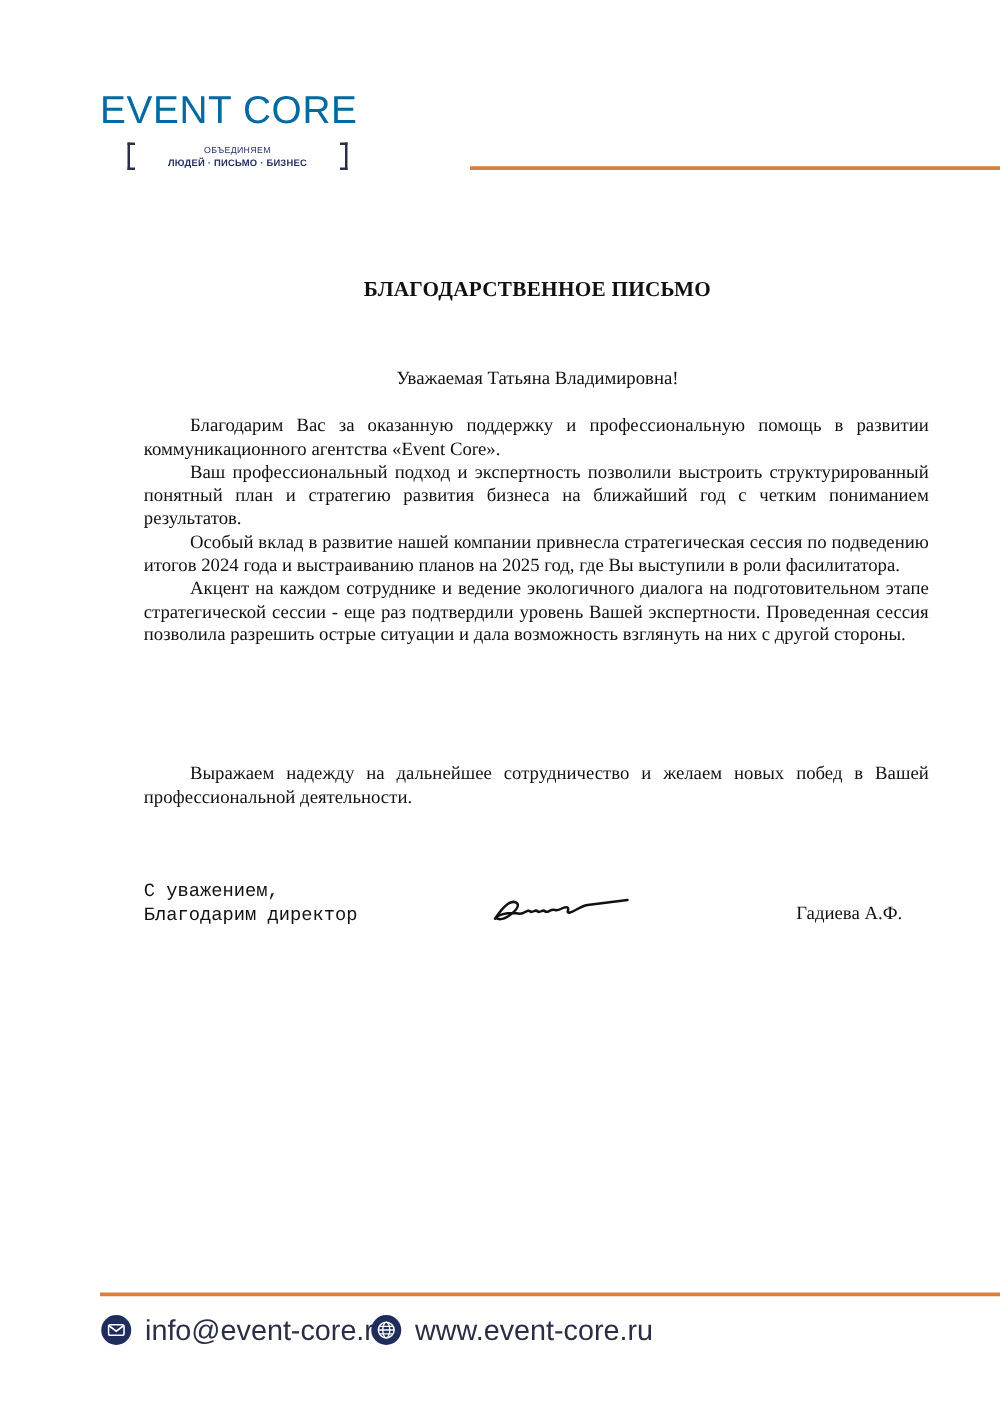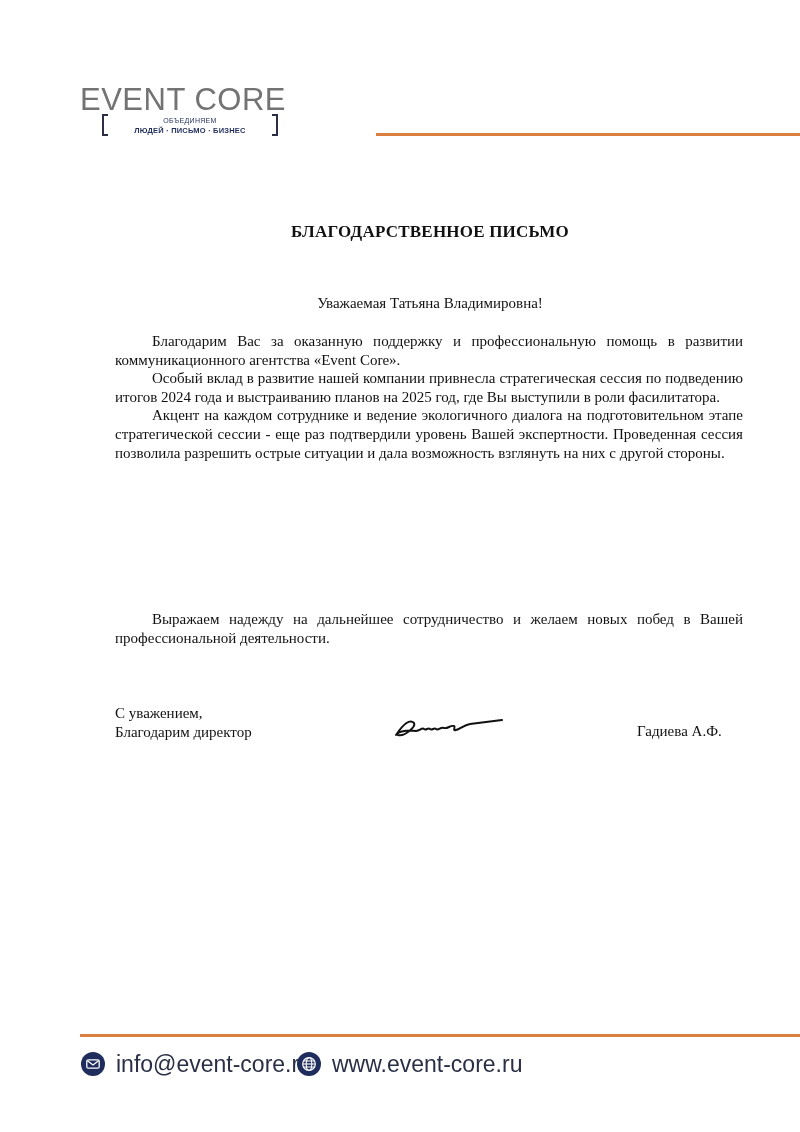--- a/index.html
+++ b/index.html
@@ -18,25 +18,24 @@
     .logo {
       position: absolute;
       left: 80px;
       top: 70px;
       width: 220px;
     }
     .logo-title {
       font-family: "Liberation Sans", "DejaVu Sans", sans-serif;
       font-size: 31px;
       letter-spacing: 0.5px;
-      color: #737373;
+      color: #0369a1;
       line-height: 36px;
       white-space: nowrap;
       font-weight: normal;
-      margin-top: 12px;
     }
     .logo-tag {
       position: absolute;
       left: 24px;
       top: 44px;
       width: 172px;
       height: 22px;
       text-align: center;
       font-family: "Liberation Sans", "DejaVu Sans", sans-serif;
       color: #1f2d5c;
@@ -114,20 +113,21 @@
       font-weight: normal;
       text-indent: 37px;
       font-family: "Liberation Sans Narrow", "Liberation Serif", serif;
     }
     .sig-left {
       position: absolute;
       left: 115px;
       top: 704px;
       font-size: 15px;
       line-height: 19px;
+      font-family: Liberation Mono, monospace;
     }
     .signature {
       position: absolute;
       left: 390px;
       top: 713px;
       width: 120px;
       height: 28px;
     }
     .sig-name {
       position: absolute;
@@ -183,20 +183,21 @@
 </div>
 
 <div class="header-rule"></div>
 
 <div class="doc-title">БЛАГОДАРСТВЕННОЕ ПИСЬМО</div>
 
 <div class="salutation">Уважаемая Татьяна Владимировна!</div>
 
 <div class="body-text">
   <p>Благодарим Вас за оказанную поддержку и профессиональную помощь в развитии коммуникационного агентства «Event Core».</p>
+  <p>Ваш профессиональный подход и экспертность позволили выстроить структурированный понятный план и стратегию развития бизнеса на ближайший год с четким пониманием результатов.</p>
   <p>Особый вклад в развитие нашей компании привнесла стратегическая сессия по подведению итогов 2024 года и выстраиванию планов на 2025 год, где Вы выступили в роли фасилитатора.</p>
   <p>Акцент на каждом сотруднике и ведение экологичного диалога на подготовительном этапе стратегической сессии - еще раз подтвердили уровень Вашей экспертности. Проведенная сессия позволила разрешить острые ситуации и дала возможность взглянуть на них с другой стороны.</p>
 </div>
 
 <div class="closing">Выражаем надежду на дальнейшее сотрудничество и желаем новых побед в Вашей профессиональной деятельности.</div>
 
 <div class="sig-left">
   <div>С уважением,</div>
   <div>Благодарим директор</div>
 </div>

